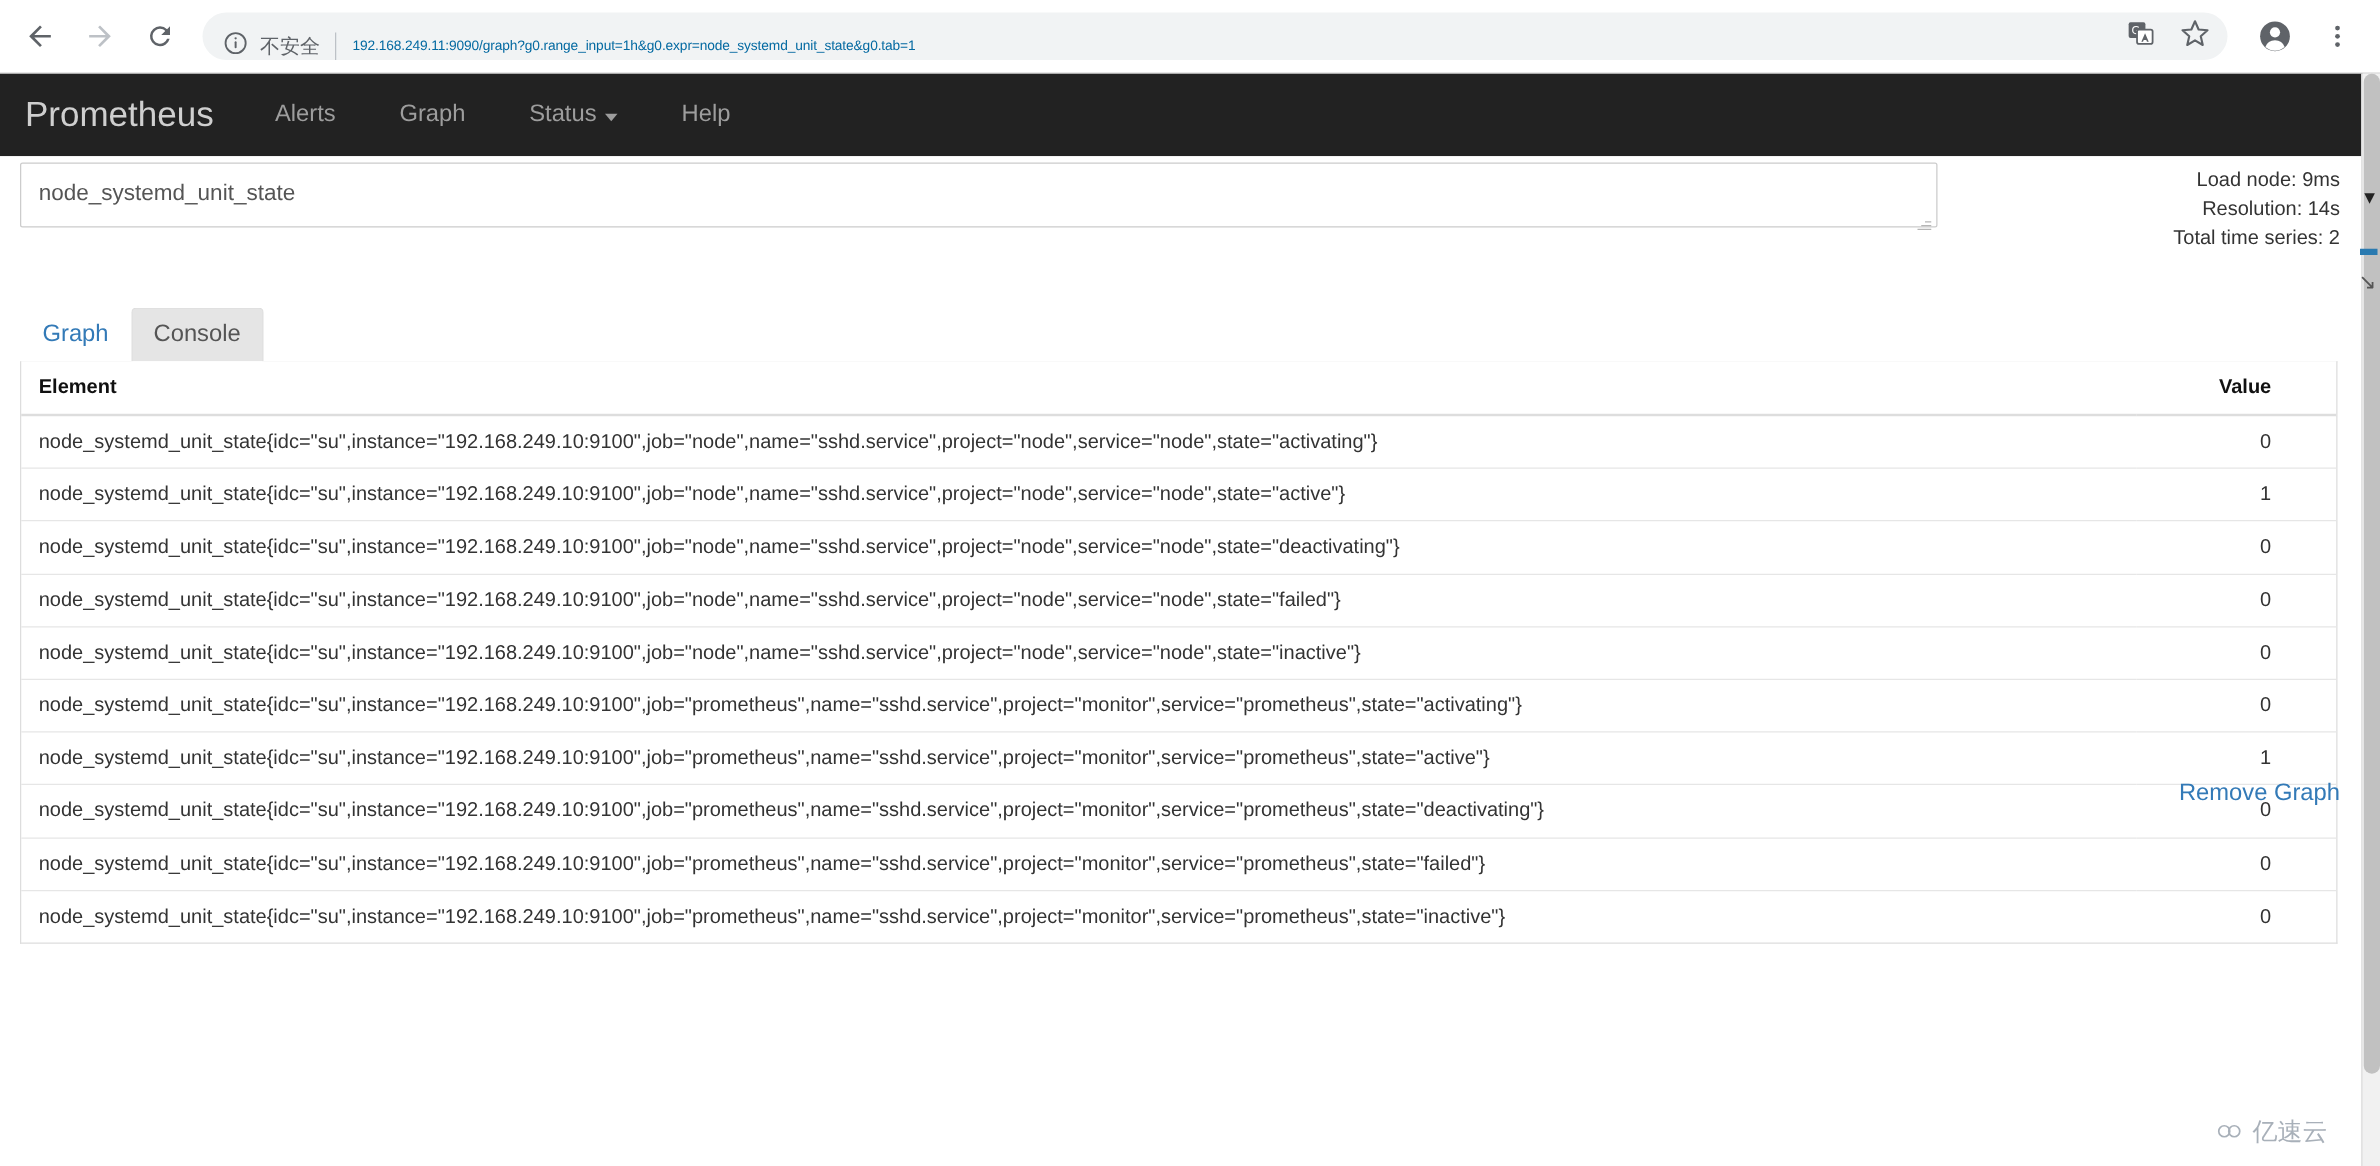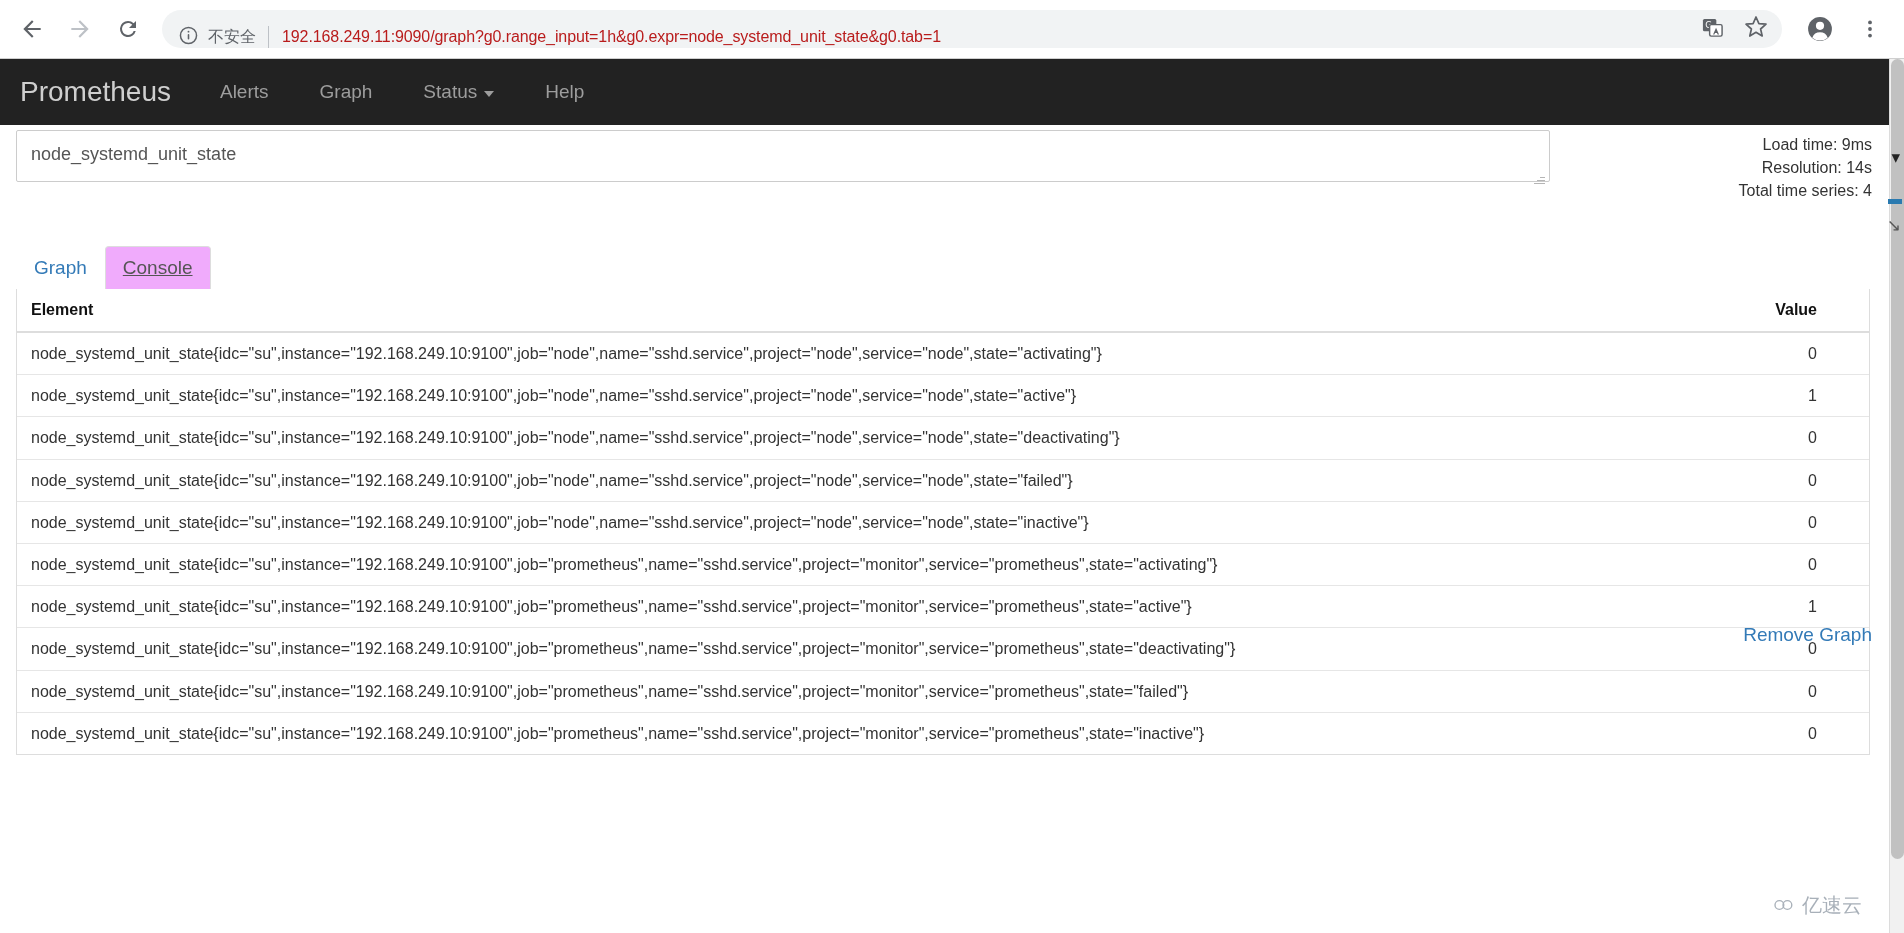--- a/index.html
+++ b/index.html
@@ -41,21 +41,21 @@
   .sec-text {
     font-size: 16px; color: #5f6368;
     font-family: "DejaVu Sans", sans-serif;
     white-space: nowrap;
   }
   .sec-divider {
     width: 1px; height: 22px; background: #bdc1c6;
     margin: 0 13px 0 12px; flex: none;
   }
   .url-text {
-    font-size: 16px; color: #b91c1c;
+    font-size: 11px; color: #0369a1;
     white-space: nowrap; overflow: hidden;
     font-family: "Liberation Sans", sans-serif;
     letter-spacing: -0.1px;
   }
   .omnibox-actions {
     position: absolute; right: 6px; top: 0; height: 38px;
     display: flex; align-items: center; gap: 4px;
   }
   .icon-btn {
     width: 40px; height: 38px;
@@ -174,22 +174,22 @@
   .tab {
     font-size: 19px;
     padding: 9px 17px;
     line-height: 1.25;
     margin-bottom: -1px;
     border: 1px solid transparent;
     border-radius: 4px 4px 0 0;
   }
   .tab.inactive { color: #337ab7; background: transparent; }
   .tab.active {
-    color: #555555; background: #f0abfc;
-    border-color: #dddddd; border-bottom-color: #ffffff; text-decoration: underline;
+    color: #555555; background: #e5e5e5;
+    border-color: #dddddd; border-bottom-color: #ffffff;
   }
 
   
   .table-panel {
     position: absolute; left: 16px; top: 164px;
     width: 1854px;
     border: 1px solid #dddddd;
     border-top: none;
     background: #ffffff;
   }
@@ -365,23 +365,23 @@
     <span class="caret"></span>
   </div>
   <div class="pnav-item">
     <span>Help</span>
   </div>
 </div>
 
 <div class="page">
 
   <div class="stats">
-    <div>Load time: 9ms</div>
+    <div>Load node: 9ms</div>
     <div>Resolution: 14s</div>
-    <div>Total time series: 4</div>
+    <div>Total time series: 2</div>
   </div>
 
   <div class="query-wrap">
     <textarea class="query-box" rows="1" placeholder="Expression (press Shift+Enter for newlines)" style="">node_systemd_unit_state</textarea>
     <div class="resize-grip">
       <i style="top:9px;width:11px;"></i>
         <i style="top:6px;width:8px;"></i>
         <i style="top:3px;width:5px;"></i>
     </div>
   </div>

